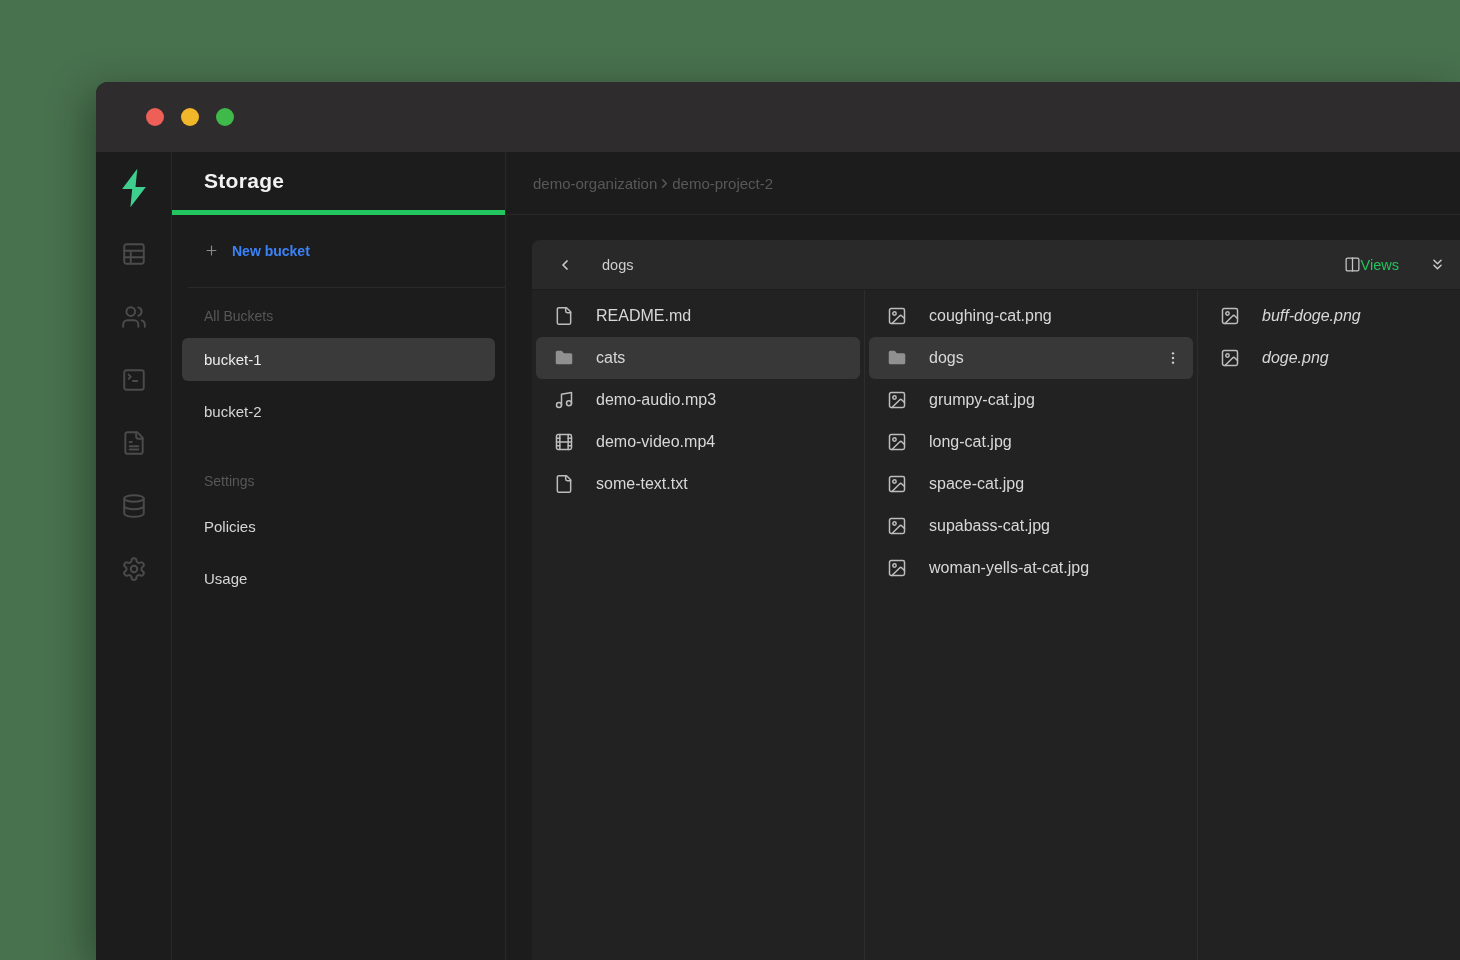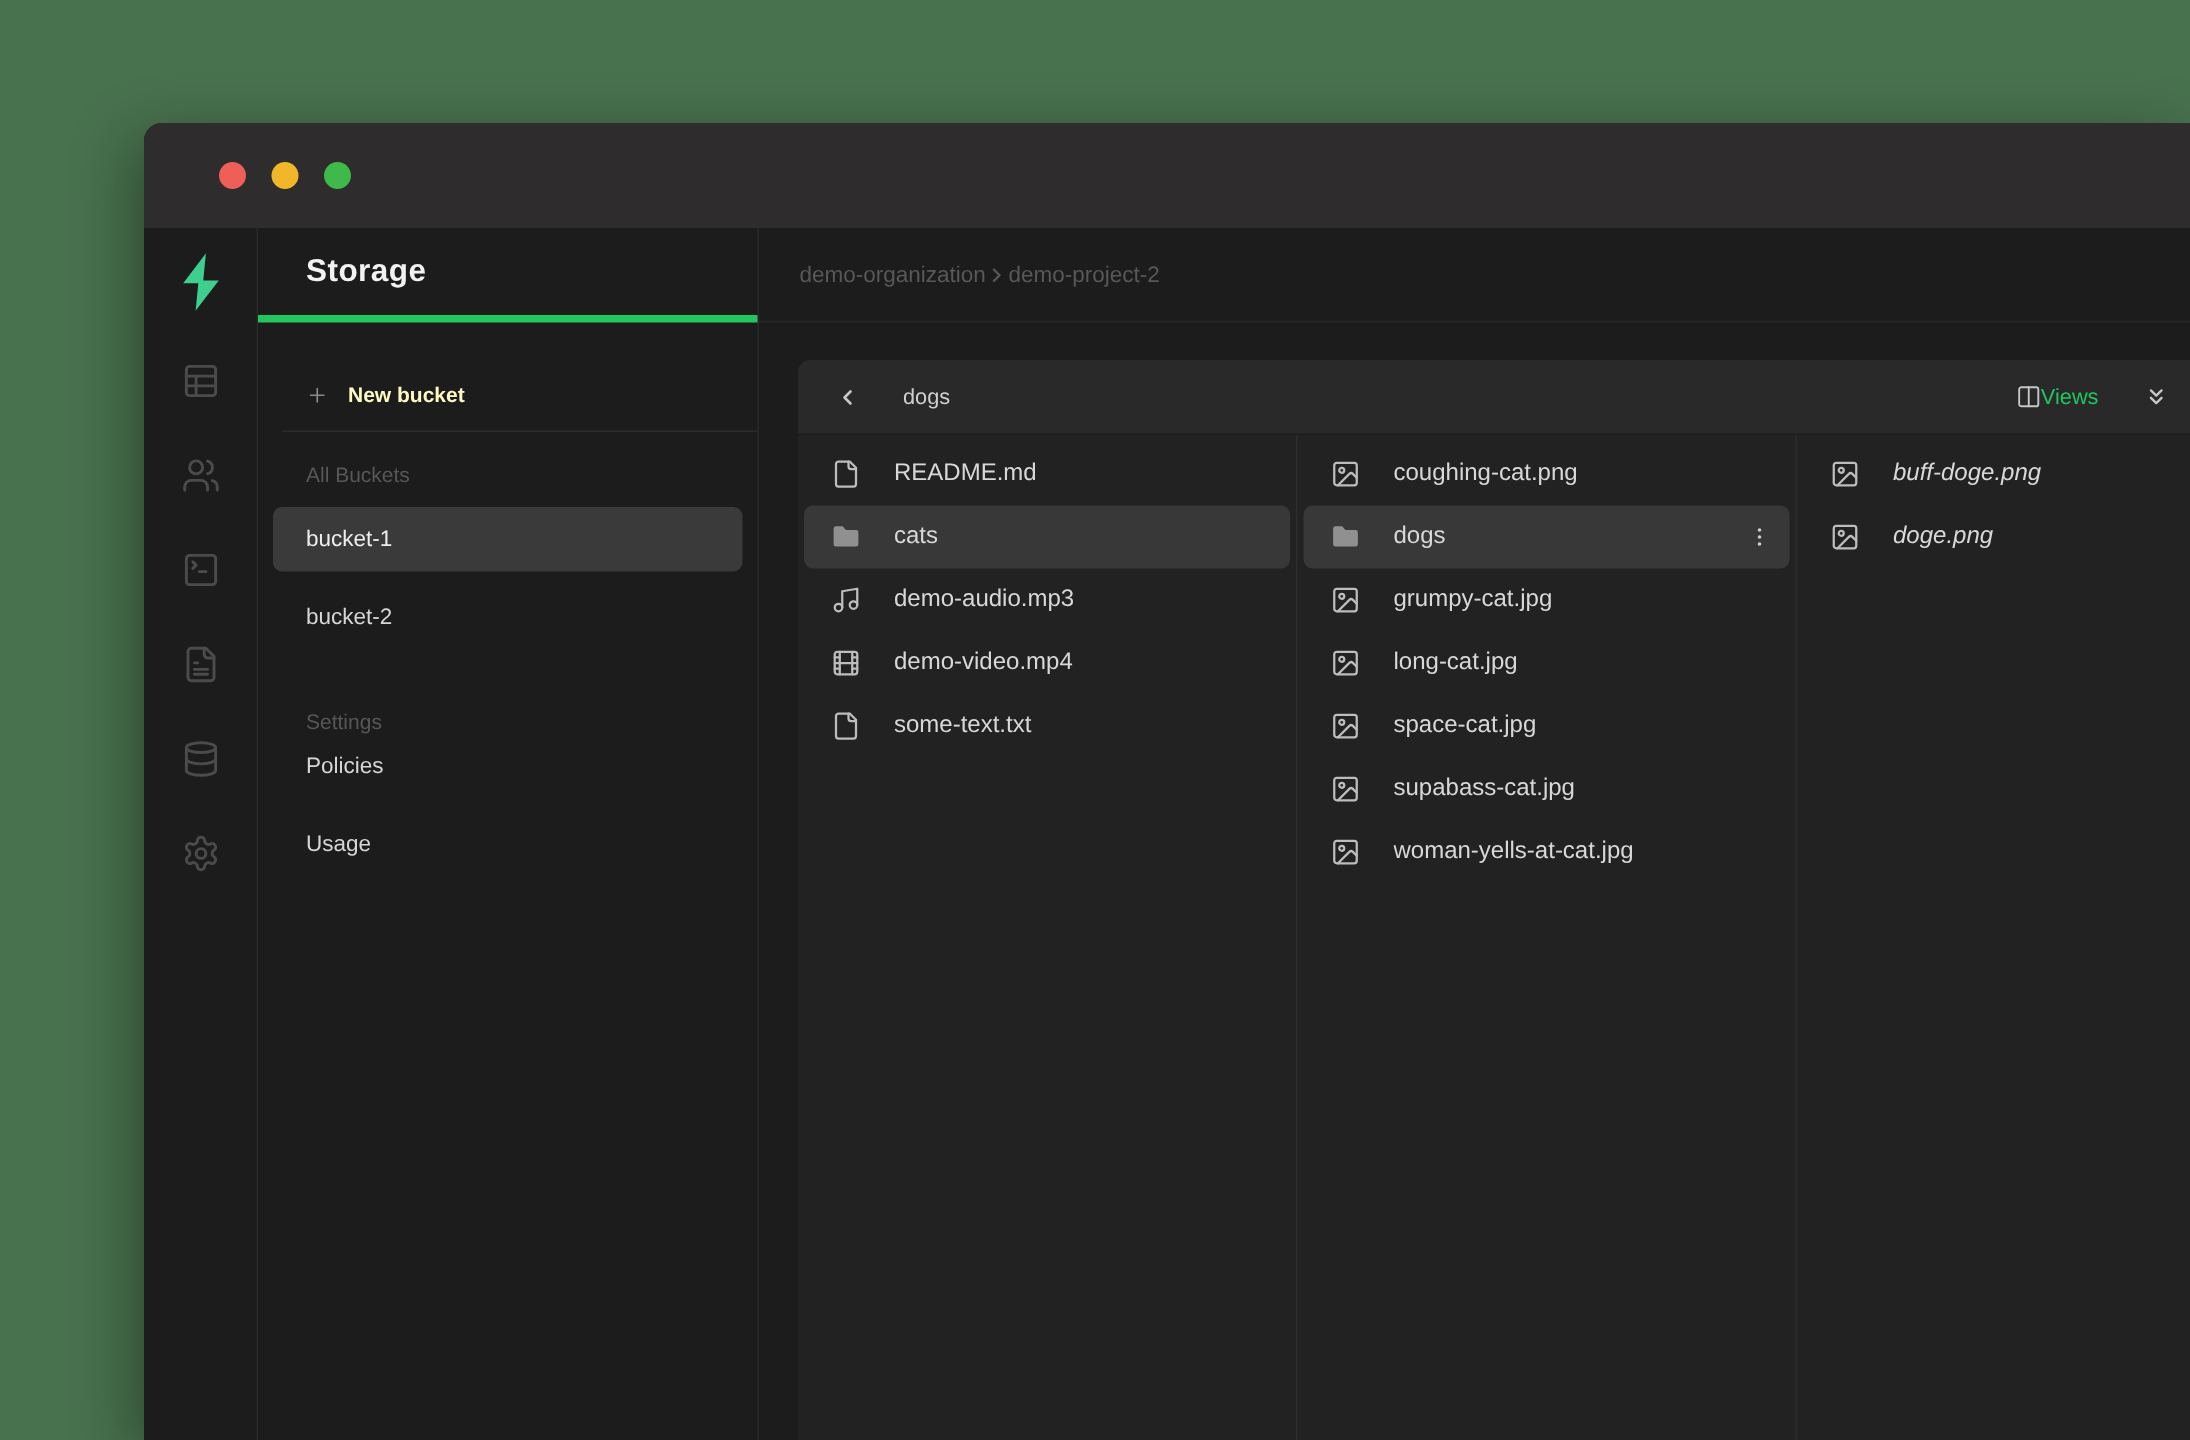--- a/index.html
+++ b/index.html
@@ -28,26 +28,26 @@
     width:76px; flex-shrink:0; border-right:1px solid #282828;
     display:flex; flex-direction:column; align-items:center; padding-top:13px;
   }
   .rail-logo { width:36px; height:46px; margin-bottom:30px; cursor:pointer; }
   .rail-item { width:26px; height:26px; color:#4B4B4B; margin-bottom:37px; cursor:pointer; }
   
   .sidebar { width:334px; flex-shrink:0; border-right:1px solid #282828; display:flex; flex-direction:column; }
   .sidebar-header { height:63px; flex-shrink:0; border-bottom:5px solid #22c55e; display:flex; align-items:center; padding-left:32px; }
   .sidebar-title { font-size:21px; font-weight:700; color:#F2F2F2; letter-spacing:.3px; }
   .sidebar-nav { padding-top:28px; }
-  .new-bucket { display:flex; align-items:flex-end; gap:13px; padding:0 32px; height:28px; color:#fef9c3; font-size:14px; font-weight:600; cursor:pointer; }
+  .new-bucket { display:flex; align-items:flex-start; gap:13px; padding:0 32px; height:28px; color:#3b82f6; font-size:14px; font-weight:600; cursor:pointer; }
   .new-bucket .plus { width:15px; height:15px; color:#8A8A8A; }
   .new-bucket-divider { height:1px; background:#2A2A2A; margin:16px 0 0 16px; }
   .section-label { padding:0 32px; font-size:14px; color:#575757; }
   .section-buckets .section-label { margin-top:20px; margin-bottom:14px; }
-  .section-settings .section-label { margin-top:40px; }
+  .section-settings .section-label { margin-top:40px; margin-bottom:16px; }
   .side-item {
     height:43px; display:flex; align-items:center; margin:0 10px 9px 10px;
     padding:0 22px; border-radius:6px; font-size:15px; color:#D6D6D6; cursor:pointer;
   }
   .side-item.selected { background:#3A3A3A; color:#EDEDED; }
   
   .main { flex:1; display:flex; flex-direction:column; min-width:0; }
   .main-header { height:63px; flex-shrink:0; border-bottom:1px solid #282828; display:flex; align-items:center; padding-left:27px; }
   .crumb { font-size:15px; color:#585858; cursor:pointer; }
   .crumb-sep { width:15px; height:15px; color:#565656; }

